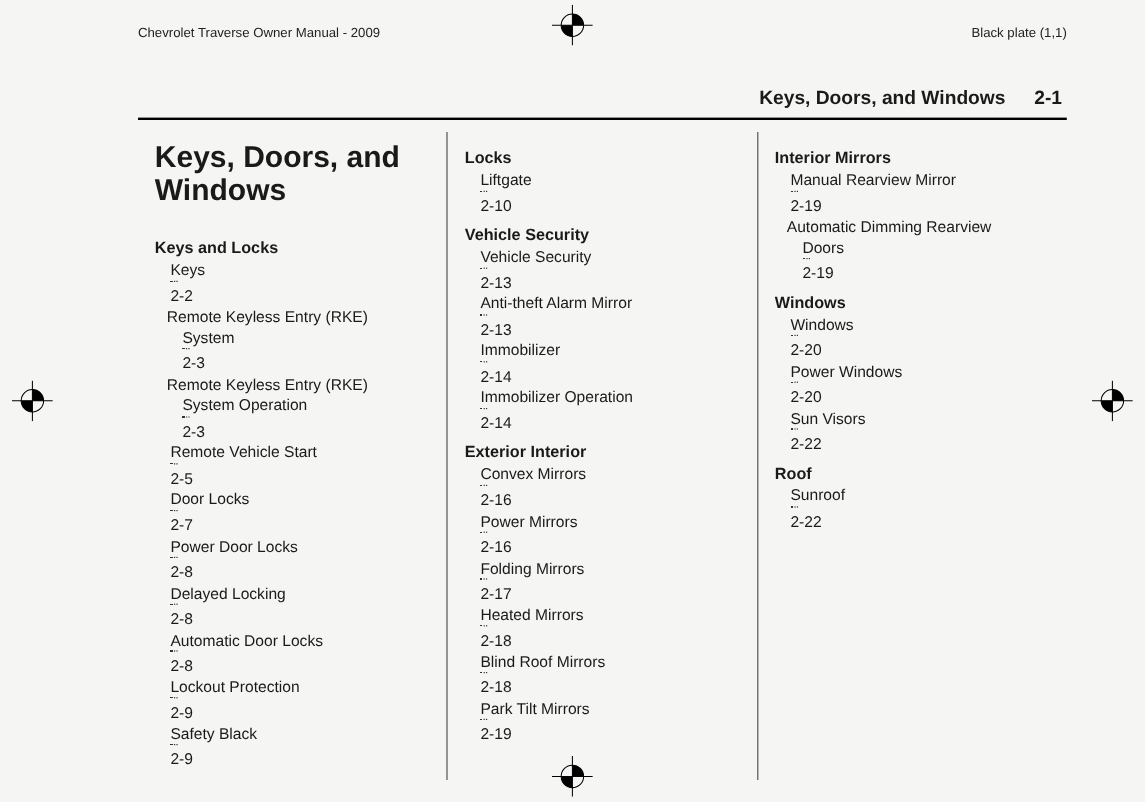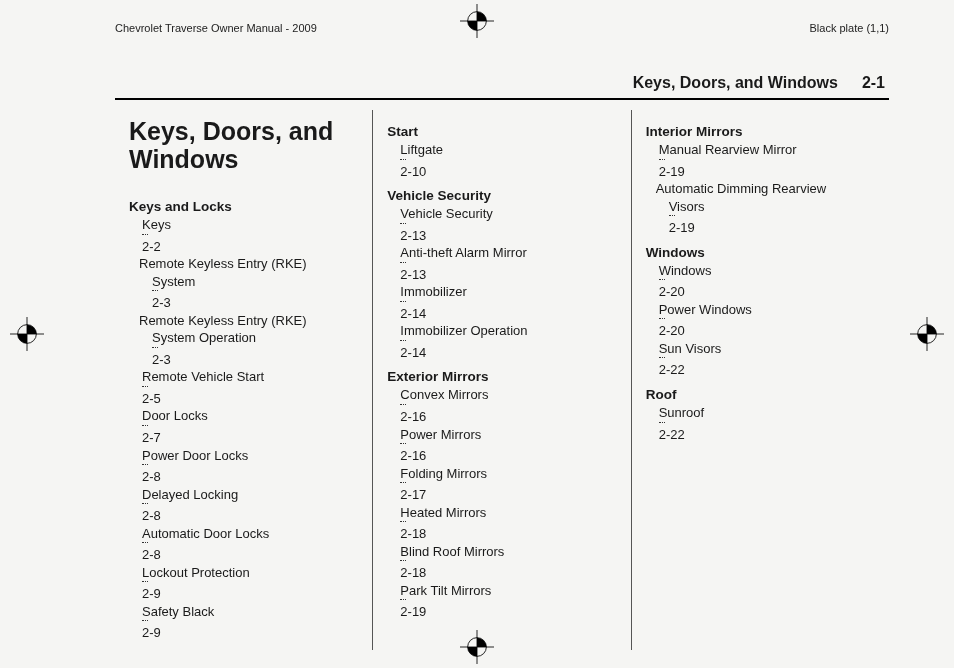--- a/index.html
+++ b/index.html
@@ -218,21 +218,21 @@
               <span class="dots"></span>
               <span class="toc-page">2-9</span>
             </div>
           </div>
         </div>
     </div>
 
     <div class="col">
       <div id="col2-sections">
           <div class="section-block">
-            <div class="section-title">Start</div>
+            <div class="section-title">Locks</div>
             <div class="toc-entry">
               <span class="toc-label">Liftgate</span>
               <span class="dots"></span>
               <span class="toc-page">2-10</span>
             </div>
           </div>
           <div class="section-block">
             <div class="section-title">Vehicle Security</div>
             <div class="toc-entry">
               <span class="toc-label">Vehicle Security</span>
@@ -249,21 +249,21 @@
               <span class="dots"></span>
               <span class="toc-page">2-14</span>
             </div>
             <div class="toc-entry">
               <span class="toc-label">Immobilizer Operation</span>
               <span class="dots"></span>
               <span class="toc-page">2-14</span>
             </div>
           </div>
           <div class="section-block">
-            <div class="section-title">Exterior Mirrors</div>
+            <div class="section-title">Exterior Interior</div>
             <div class="toc-entry">
               <span class="toc-label">Convex Mirrors</span>
               <span class="dots"></span>
               <span class="toc-page">2-16</span>
             </div>
             <div class="toc-entry">
               <span class="toc-label">Power Mirrors</span>
               <span class="dots"></span>
               <span class="toc-page">2-16</span>
             </div>
@@ -297,21 +297,21 @@
             <div class="section-title">Interior Mirrors</div>
             <div class="toc-entry">
               <span class="toc-label">Manual Rearview Mirror</span>
               <span class="dots"></span>
               <span class="toc-page">2-19</span>
             </div>
             <div class="toc-entry">
               <span class="toc-label">Automatic Dimming Rearview</span>
             </div>
             <div class="toc-entry toc-cont">
-              <span class="toc-label">Visors</span>
+              <span class="toc-label">Doors</span>
               <span class="dots"></span>
               <span class="toc-page">2-19</span>
             </div>
           </div>
           <div class="section-block">
             <div class="section-title">Windows</div>
             <div class="toc-entry">
               <span class="toc-label">Windows</span>
               <span class="dots"></span>
               <span class="toc-page">2-20</span>

